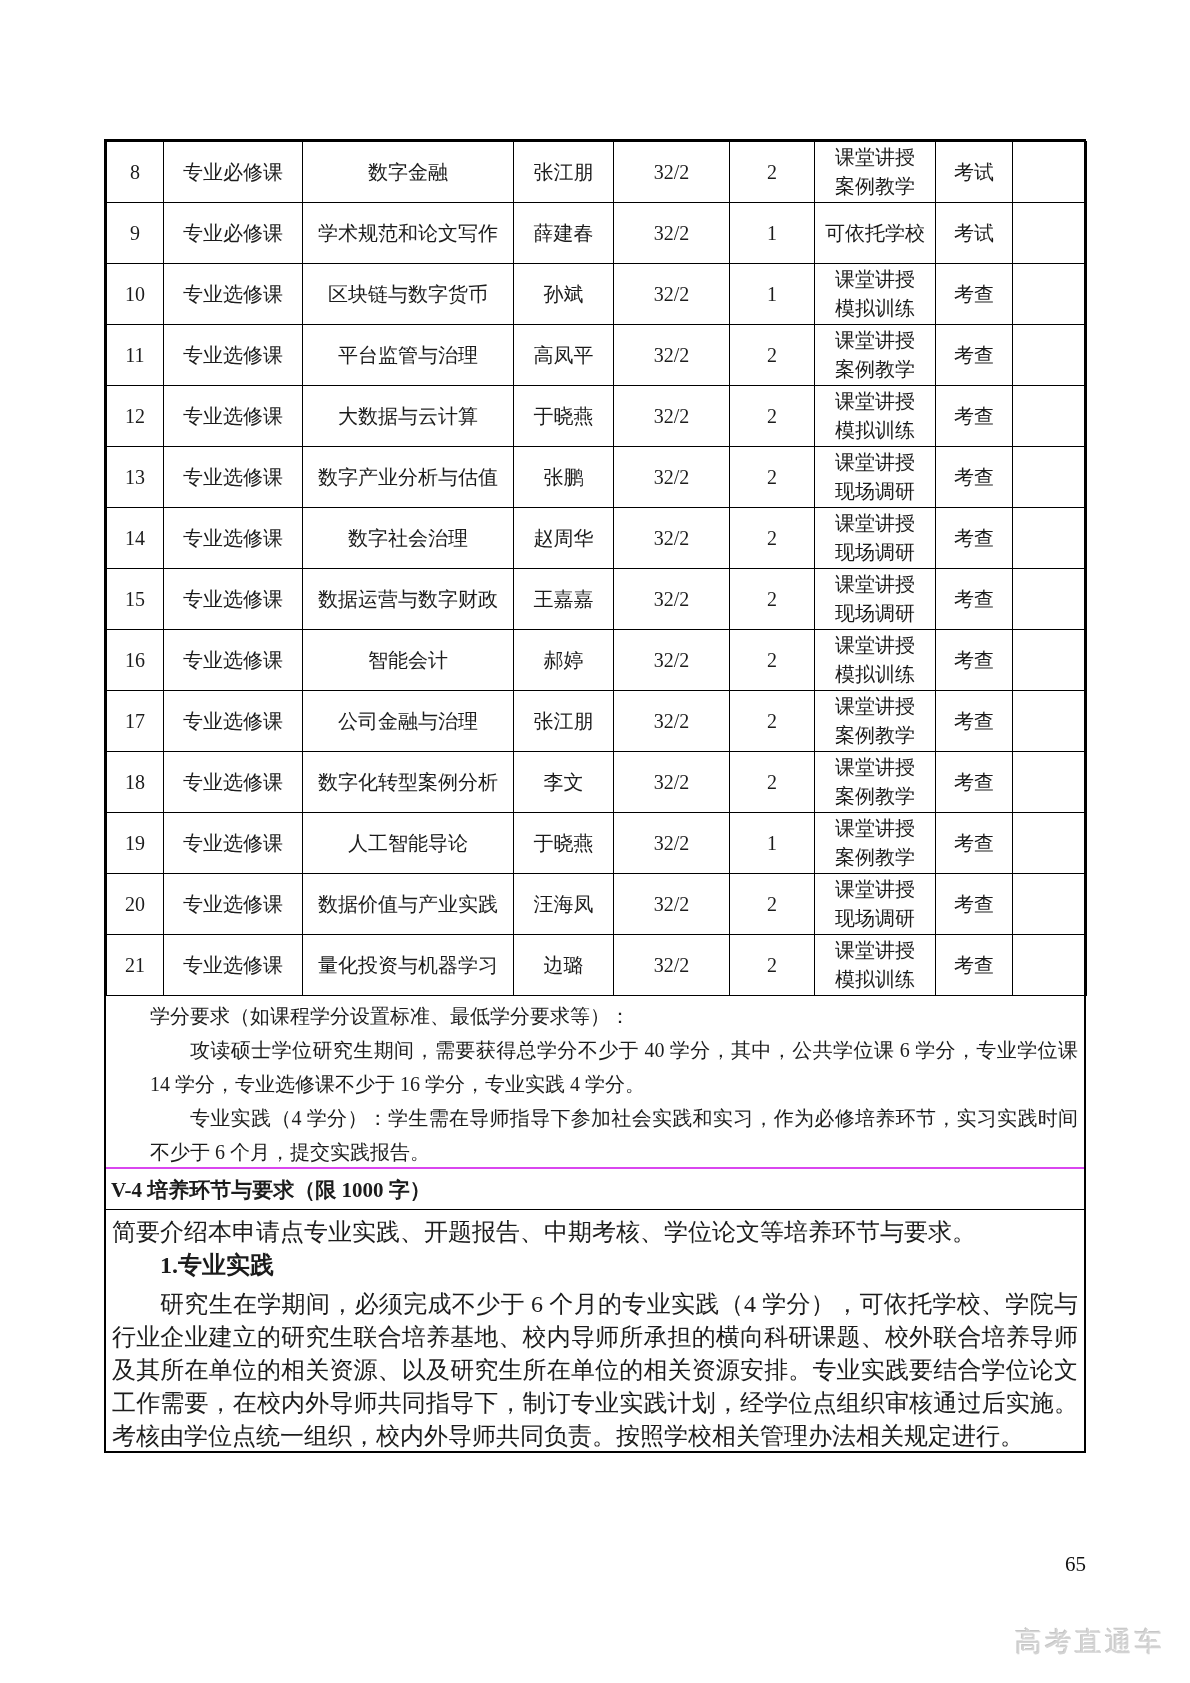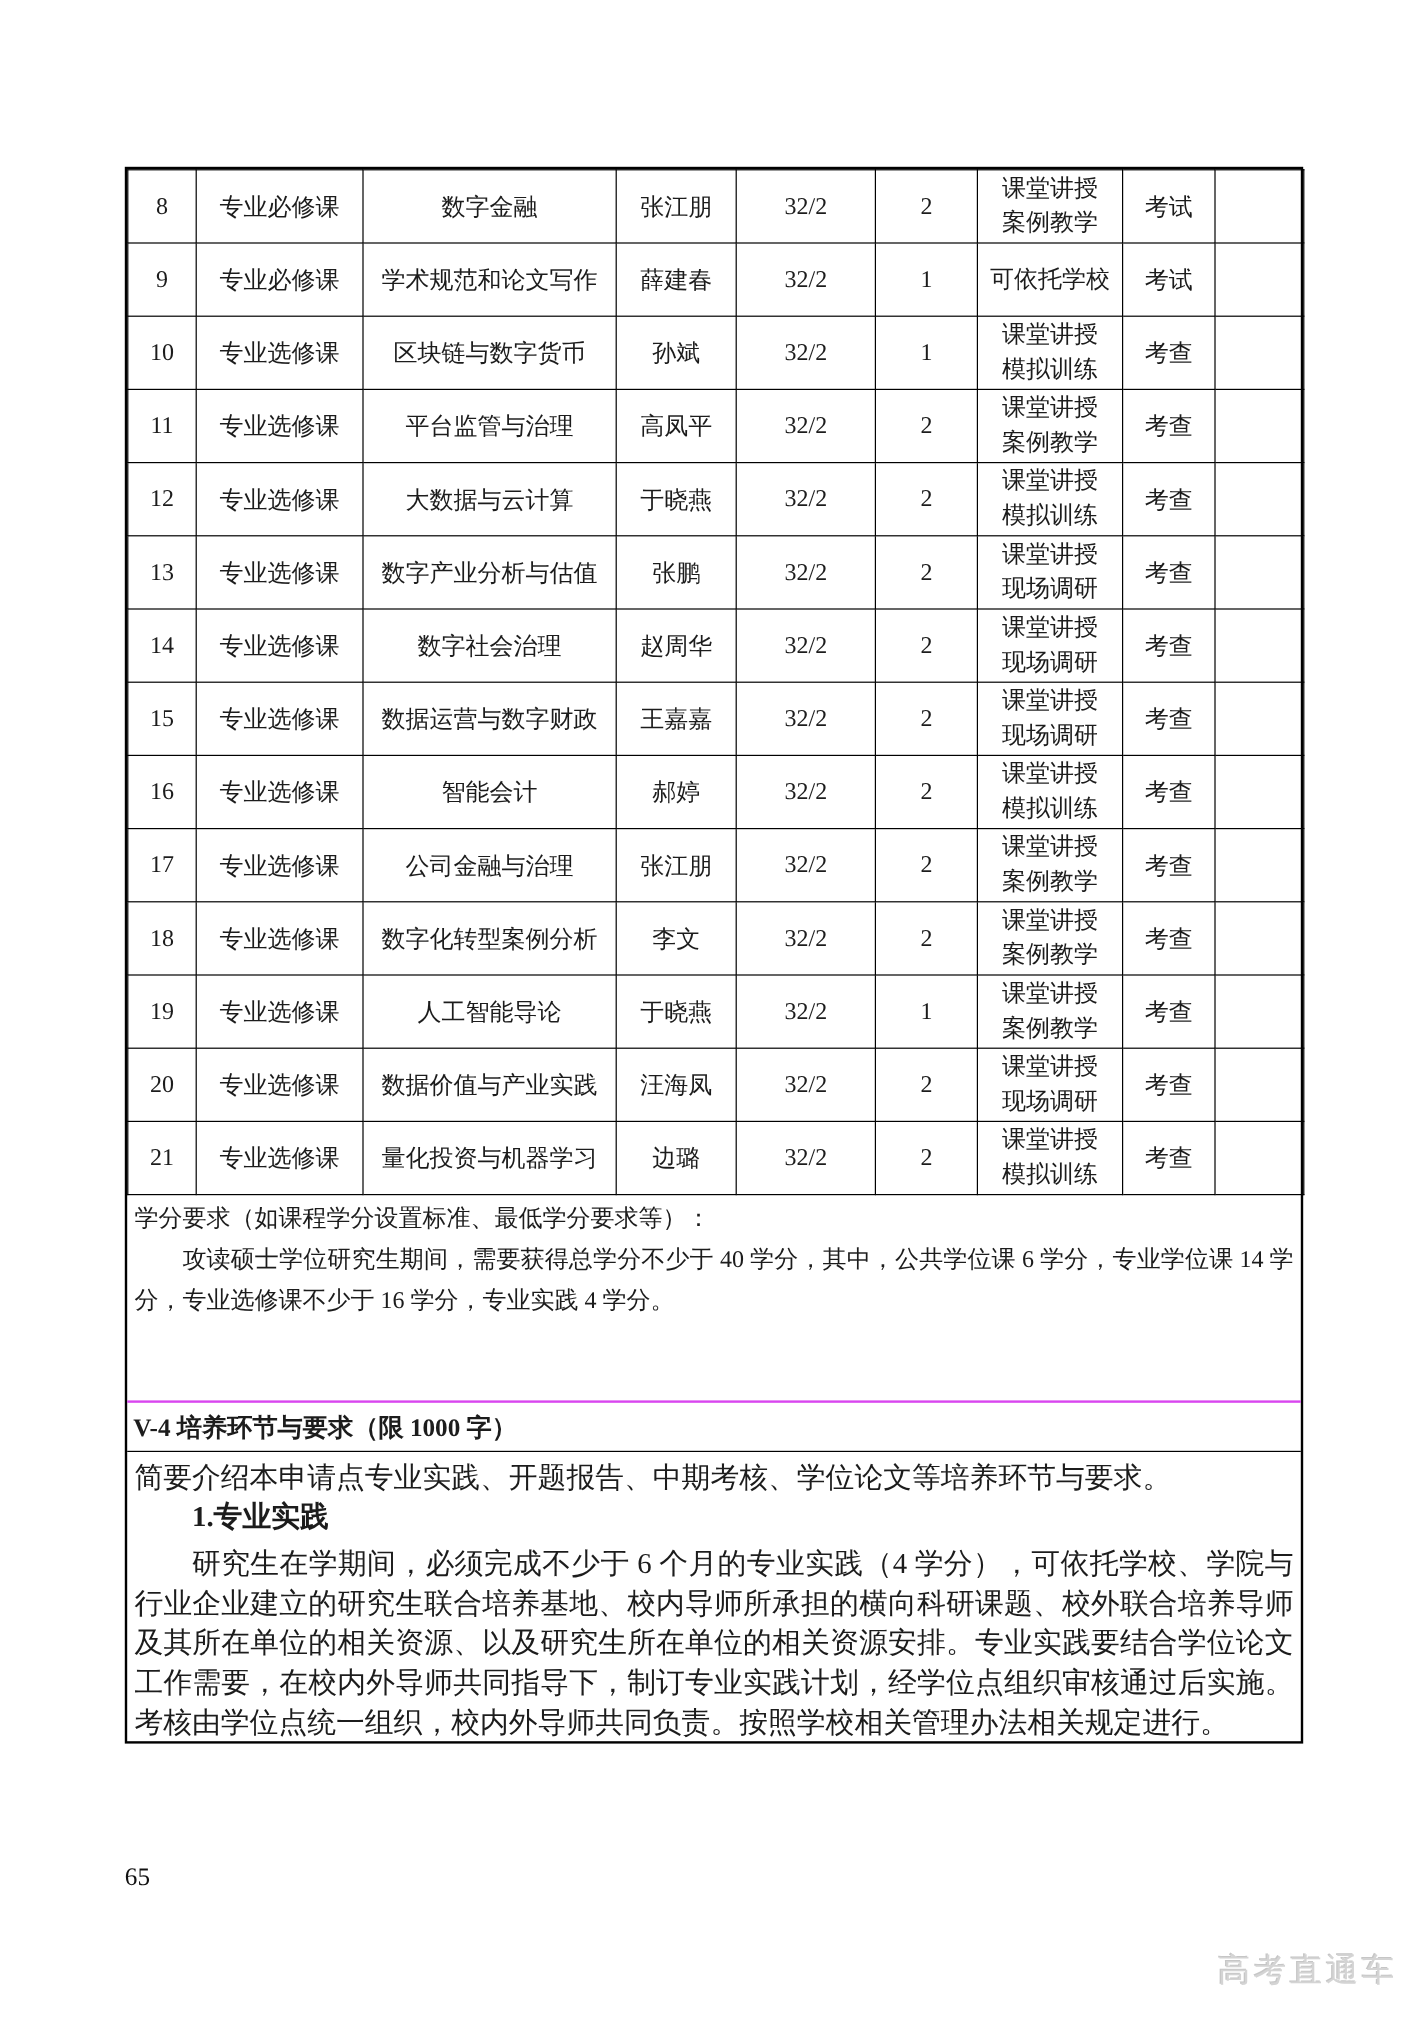--- a/index.html
+++ b/index.html
@@ -16,38 +16,38 @@
     width:100%;border-collapse:collapse;table-layout:fixed;
   }
   table.course-table td{
     border:1px solid #000;text-align:center;vertical-align:middle;
     font-size:20px;padding:0 2px;overflow:hidden;
   }
   table.course-table tr{height:61px;}
   table.course-table td.method-cell{line-height:29px;}
   .credit-section{
     height:171px;box-sizing:border-box;padding:3px 6px 2px 6px;
-    line-height:34px;font-size:20px;overflow:hidden;
+    line-height:34px;font-size:20px;overflow:hidden;margin-left:38px;
   }
   .credit-section .para{margin:0;text-indent:2em;text-align:justify;}
   .v4-header{
     border-top:2px solid #d946ef;border-bottom:1px solid #000;
     height:43px;line-height:43px;box-sizing:border-box;
     font-weight:bold;font-size:21px;padding-left:5px;
   }
   .v4-body{
     height:241px;box-sizing:border-box;padding:6px 6px 0 6px;
     line-height:33px;font-size:24px;overflow:hidden;
   }
   .v4-body .sub{font-weight:bold;text-indent:2em;}
   .v4-body .para{margin:6px 0 0 0;text-indent:2em;text-align:justify;}
   .line{margin:0;}
   .page-number{
     position:absolute;left:104px;width:982px;top:1552px;
-    text-align:left;font-size:21px;color:#111;
+    text-align:right;font-size:21px;color:#111;
   }
   .watermark{
     position:absolute;right:25px;top:1624px;
     font-size:27px;letter-spacing:3px;color:#d4d4d4;
     text-shadow:1px 1px 0 #ffffff,-1px -1px 0 #c6c6c6;
     font-family:"Liberation Sans","DejaVu Sans",sans-serif;
   }
 </style>
 </head>
 <body>
@@ -263,20 +263,21 @@
             </td>
             <td>考查</td>
             <td></td>
           </tr>
         </tbody>
     </table>
 
     <div class="credit-section">
       <div class="line">学分要求（如课程学分设置标准、最低学分要求等）：</div>
       <p class="para">攻读硕士学位研究生期间，需要获得总学分不少于 40 学分，其中，公共学位课 6 学分，专业学位课 14 学分，专业选修课不少于 16 学分，专业实践 4 学分。</p>
+      <p class="para">专业实践（4 学分）：学生需在导师指导下参加社会实践和实习，作为必修培养环节，实习实践时间不少于 6 个月，提交实践报告。</p>
     </div>
 
     <div class="v4-header">V-4 培养环节与要求（限 1000 字）</div>
 
     <div class="v4-body">
       <div class="line">简要介绍本申请点专业实践、开题报告、中期考核、学位论文等培养环节与要求。</div>
       <div class="sub">1.专业实践</div>
       <p class="para">研究生在学期间，必须完成不少于 6 个月的专业实践（4 学分），可依托学校、学院与行业企业建立的研究生联合培养基地、校内导师所承担的横向科研课题、校外联合培养导师及其所在单位的相关资源、以及研究生所在单位的相关资源安排。专业实践要结合学位论文工作需要，在校内外导师共同指导下，制订专业实践计划，经学位点组织审核通过后实施。考核由学位点统一组织，校内外导师共同负责。按照学校相关管理办法相关规定进行。</p>
     </div>
 

